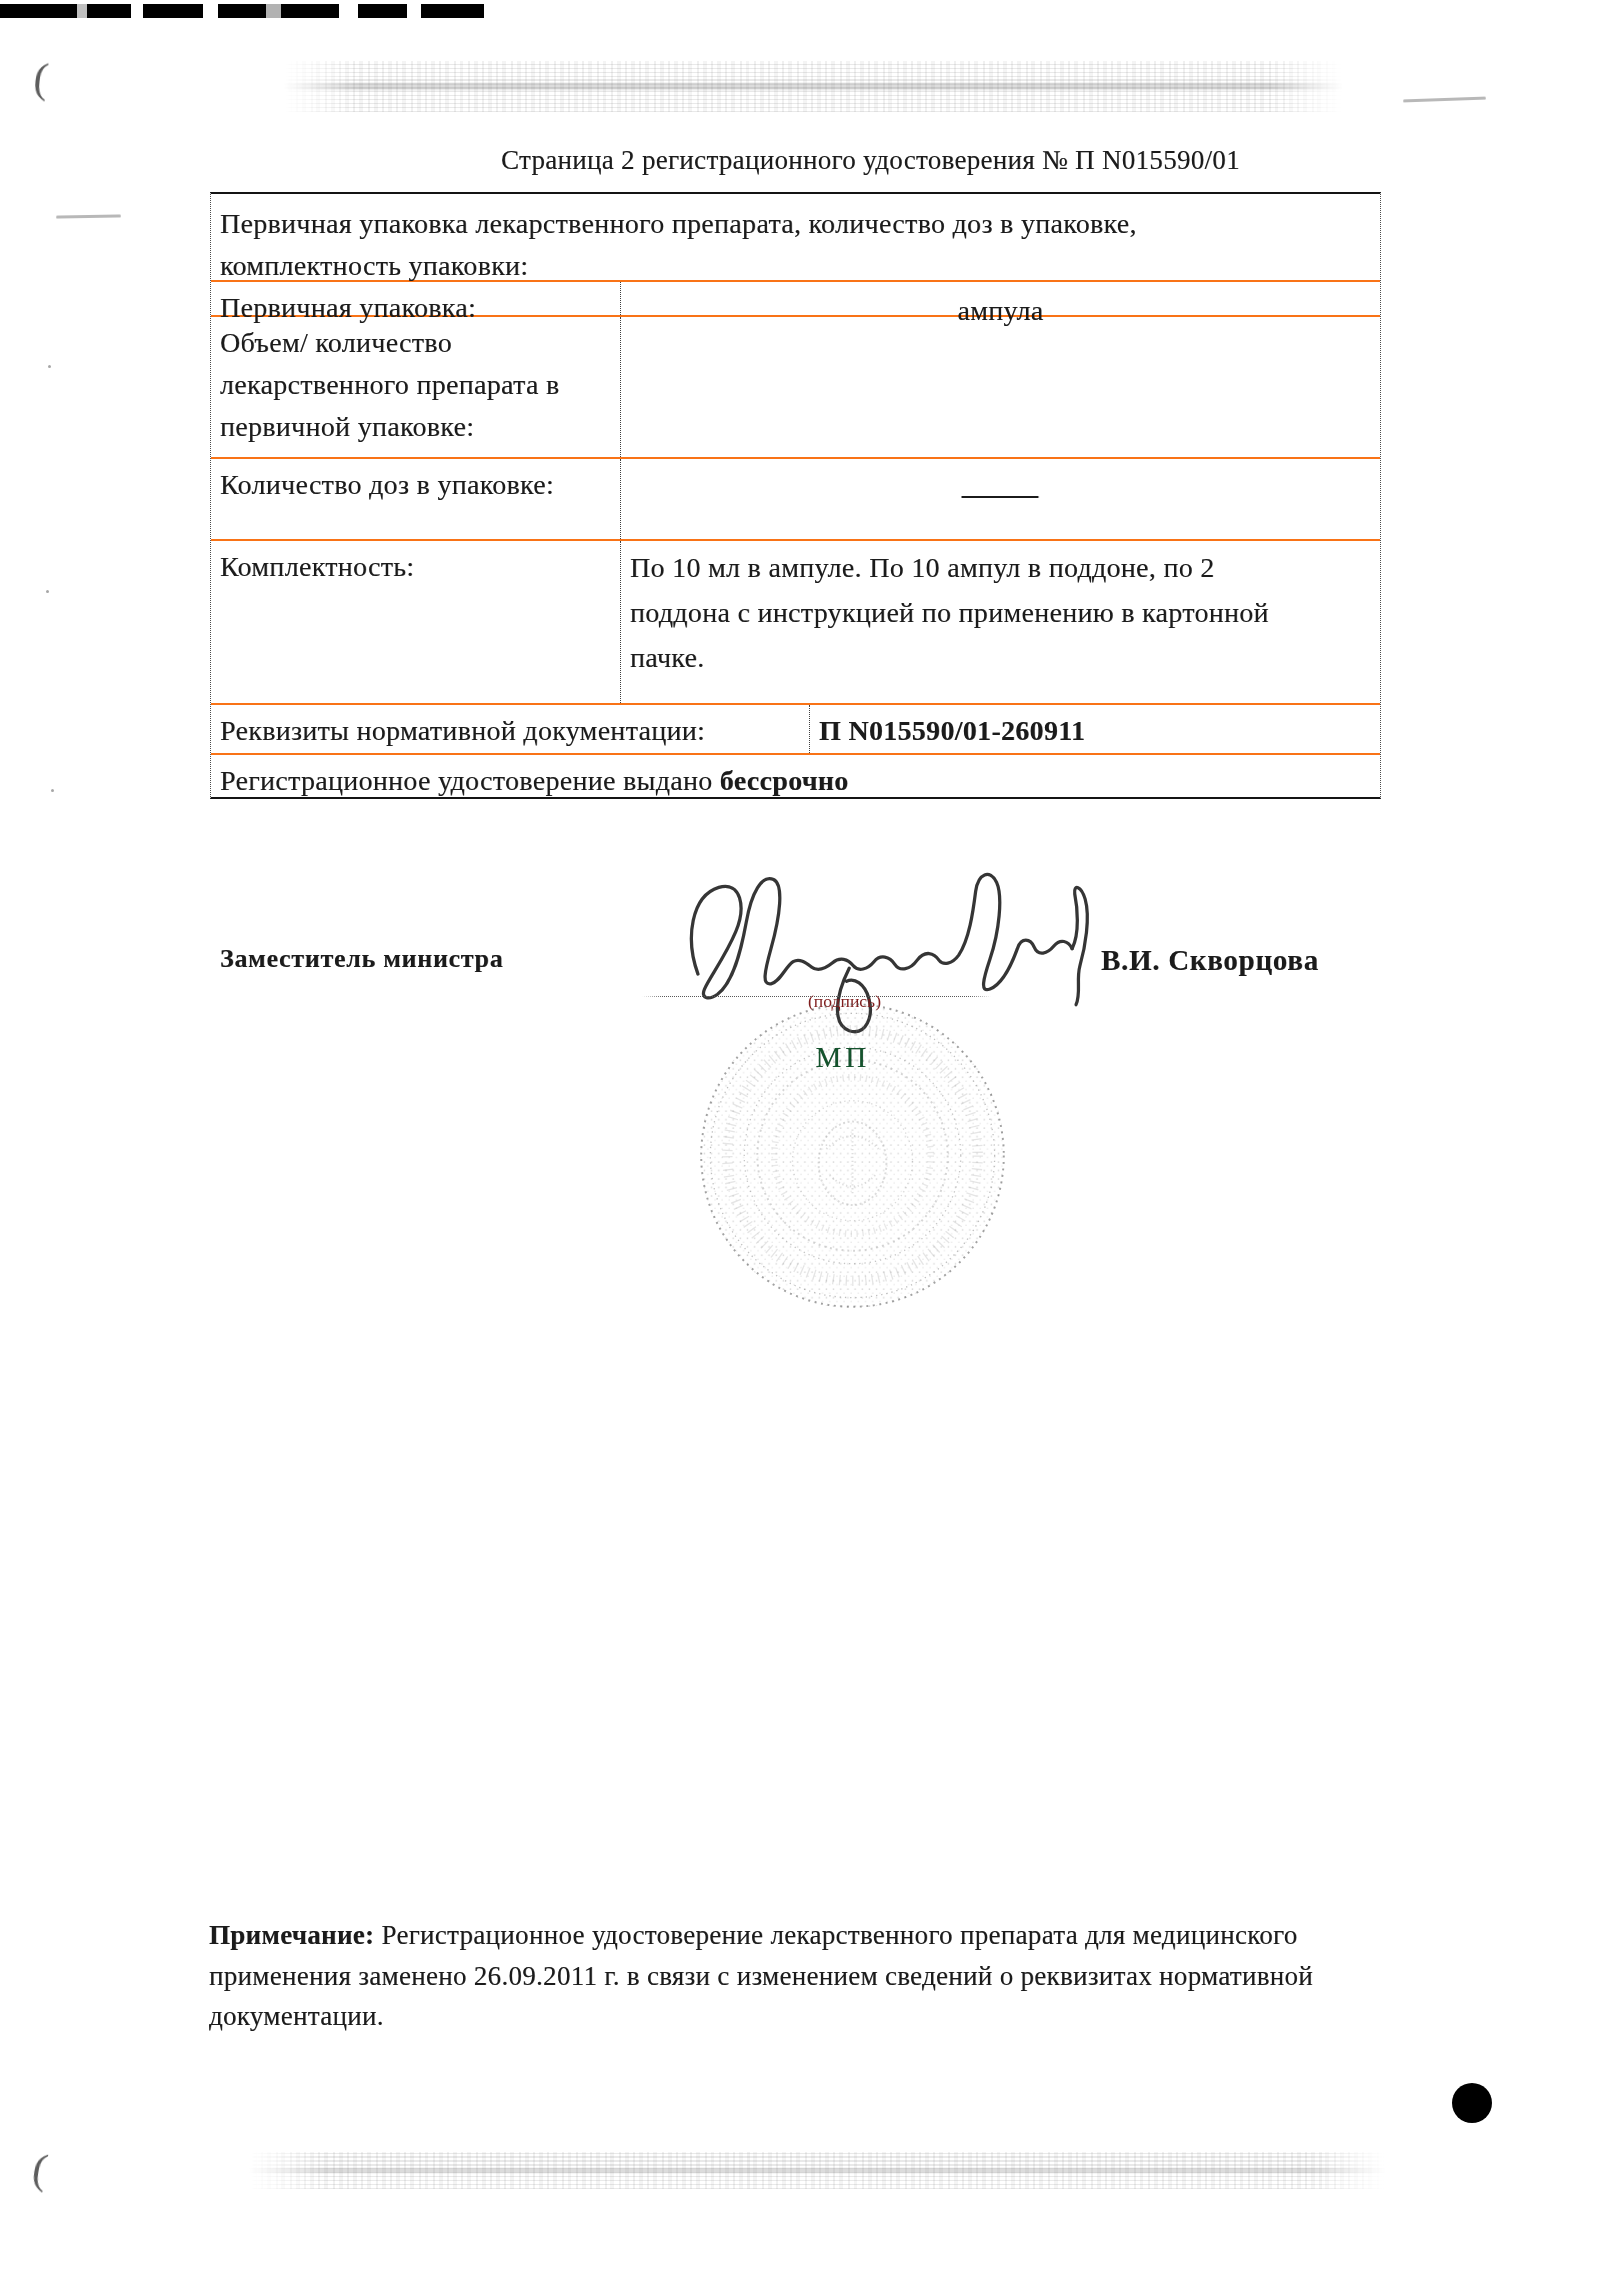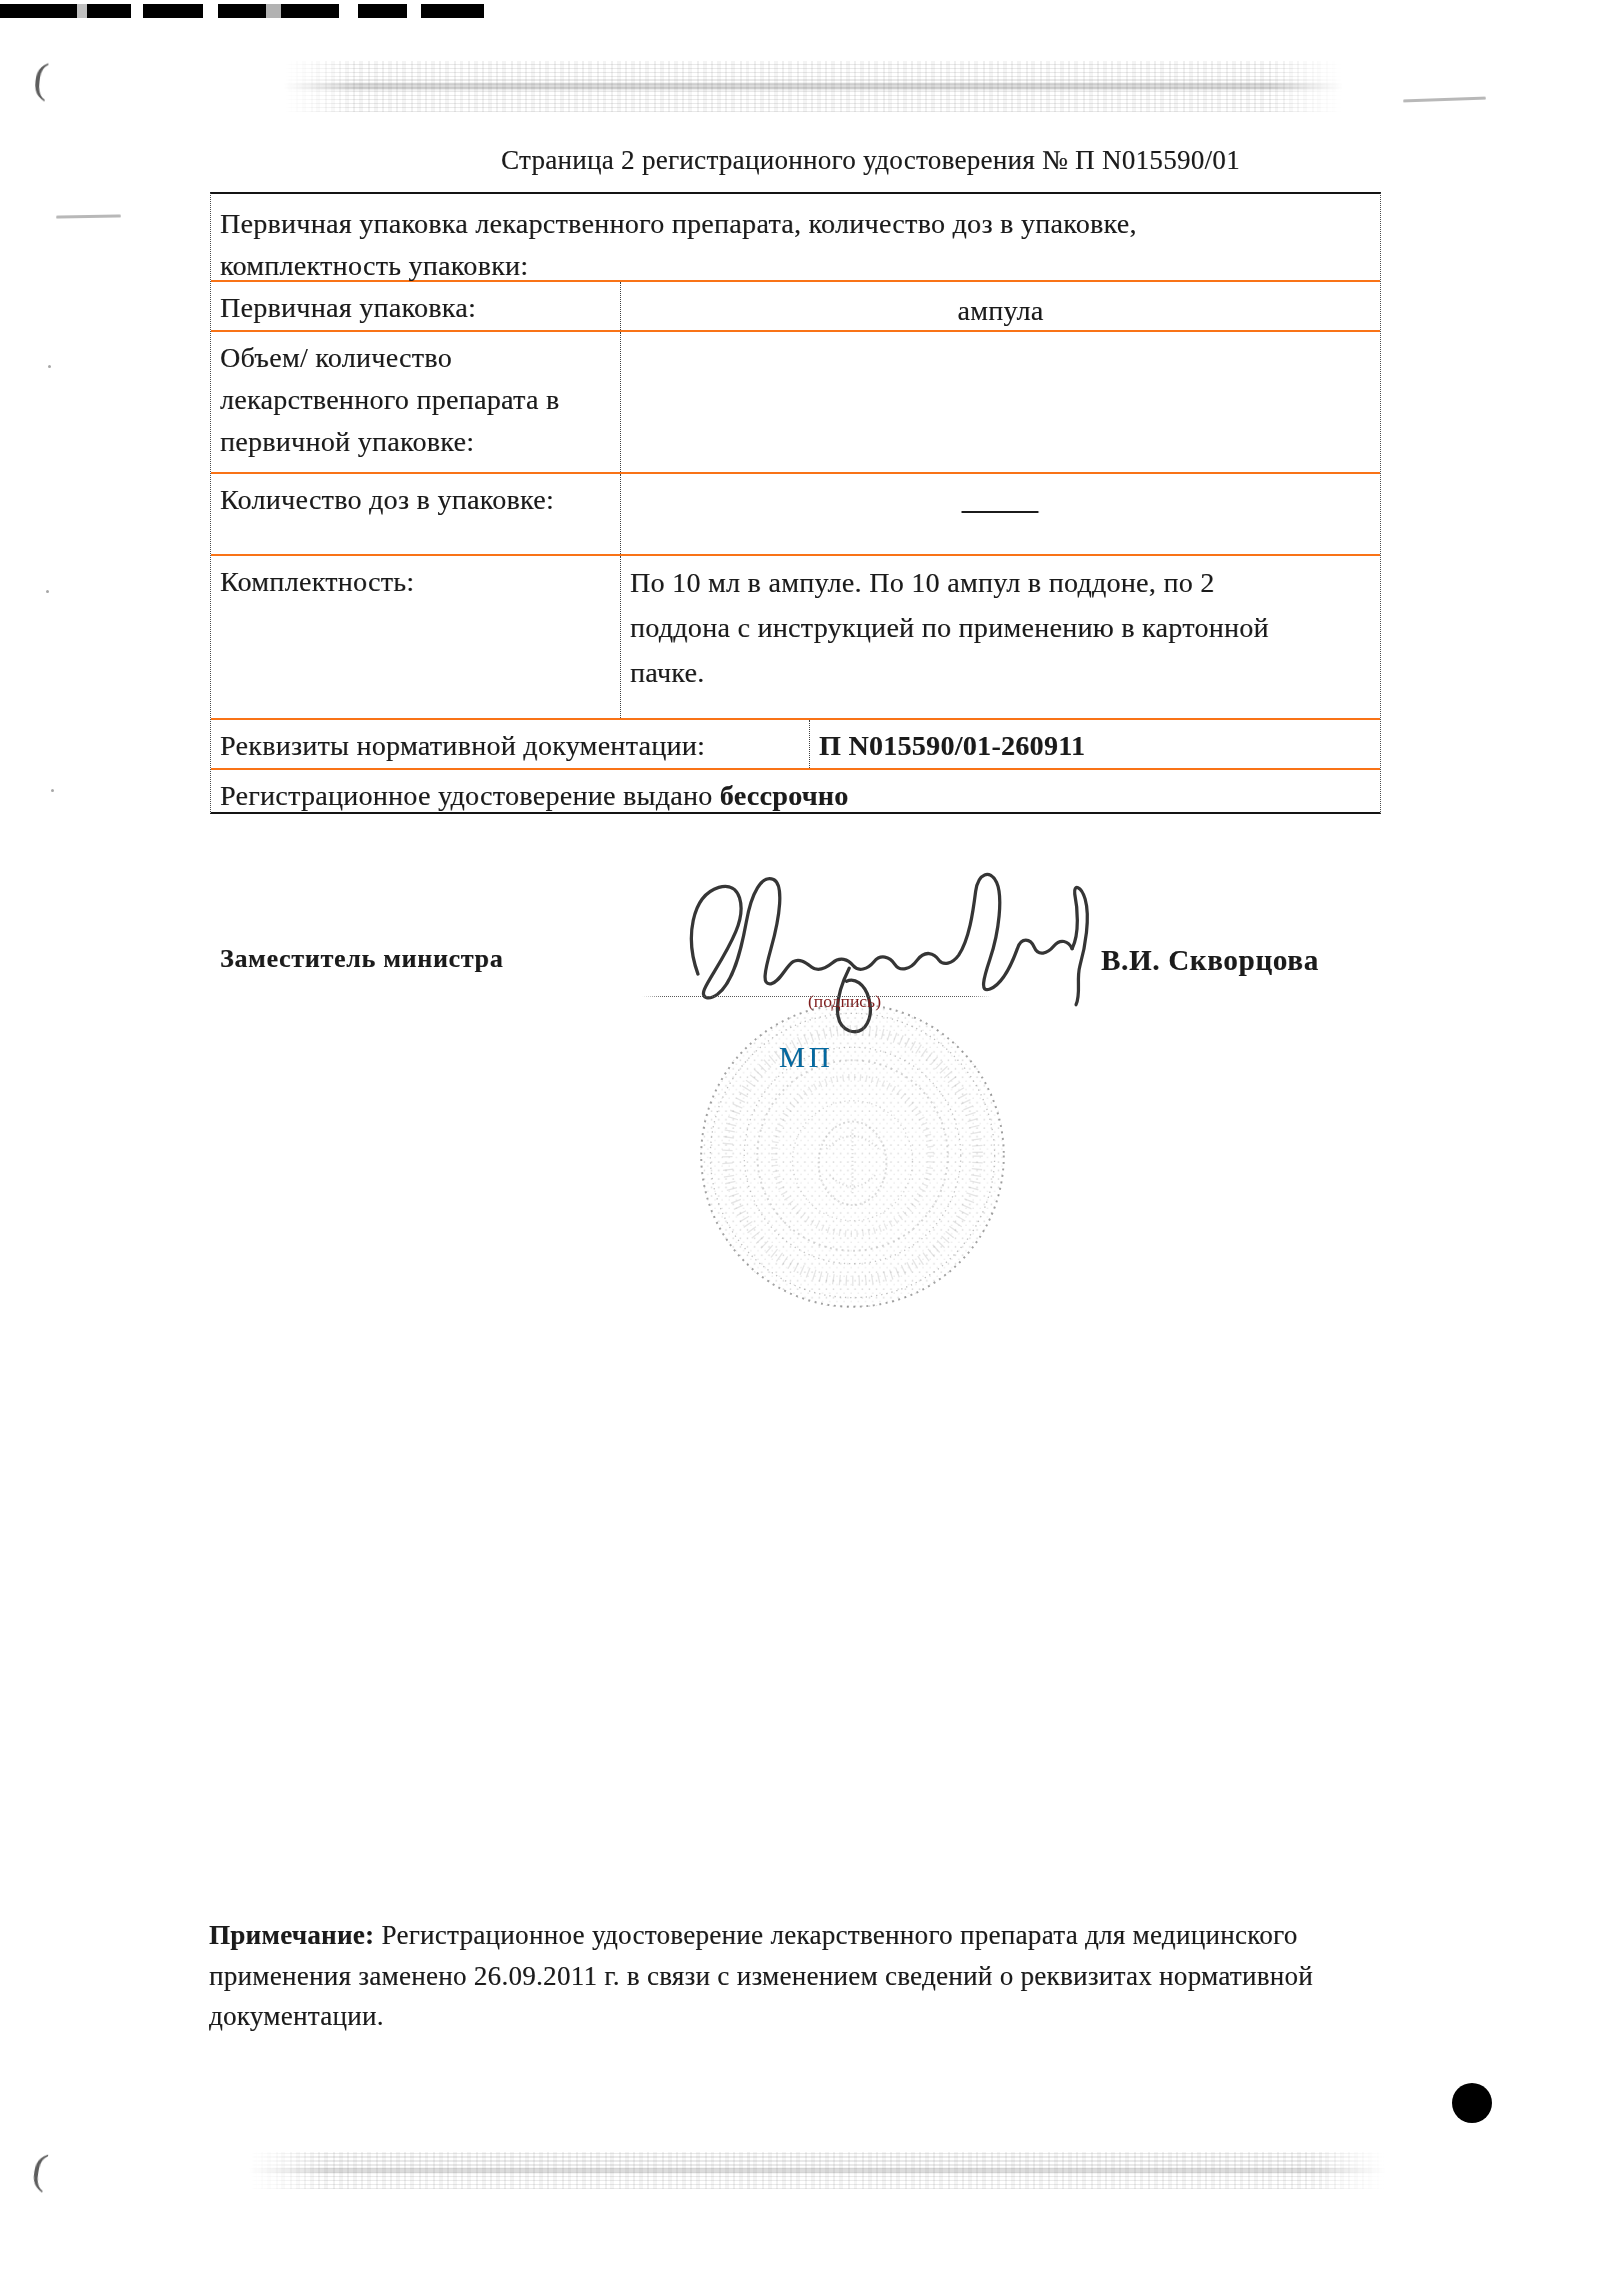--- a/index.html
+++ b/index.html
@@ -51,21 +51,21 @@
   
   .doc-table{
     position:absolute; left:210px; top:192px; width:1171px;
     box-sizing:border-box;
     border-top:2.6px solid #141414; border-bottom:2.6px solid #141414;
     border-left:1.3px dotted #4c4c4c; border-right:1.3px dotted #4c4c4c;
     font-size:28px; letter-spacing:0.3px;
   }
   .row{ display:flex; box-sizing:border-box; border-bottom:2px solid #f97316; position:relative; }
   .row:last-child{ border-bottom:none; }
-  .r1{ height:88px; } .r2{ height:50px;justify-content:space-between; } .r3{ height:142px; }
+  .r1{ height:88px; } .r2{ height:35px;justify-content:space-between; } .r3{ height:142px; }
   .r4{ height:82px;font-family:Liberation Serif, serif; } .r5{ height:164px; } .r6{ height:50px; } .r7{ height:42px; }
   .cell{ box-sizing:border-box; padding:5.2px 9px; line-height:1.5; }
   .c1{ width:410px; border-right:1.3px dotted #3f3f3f; flex:none; }
   .r6 .c1{ width:599px; }
   .c2{ flex:1; }
   .caption-cell{ width:100%; white-space:pre-line; padding-top:9px; }
   .val-center{ display:flex; justify-content:center; align-items:flex-start; padding-top:7.8px; }
   .val-middle{ display:flex; justify-content:center; align-items:center; }
   .val-text{ padding-right:62px; line-height:1.6; }
   .bold{ font-weight:bold; }
@@ -83,22 +83,22 @@
     position:absolute; left:642px; top:996px; width:349px; height:0;
     border-top:1.3px dotted #585858;
     -webkit-mask-image:linear-gradient(90deg,transparent,#000 6%,#000 94%,transparent);
             mask-image:linear-gradient(90deg,transparent,#000 6%,#000 94%,transparent);
   }
   .sig-caption{
     position:absolute; left:773px; top:991px; width:143px; text-align:center;
     font-size:17.6px; color:#7f1d1d; filter:blur(0.3px);
   }
   .stamp-label{
-    position:absolute; left:779px; top:1041px; width:91px; text-align:left;
-    font-size:29px; letter-spacing:3.9px; color:#0369a1;
+    position:absolute; left:779px; top:1041px; width:91px; text-align:right;
+    font-size:29px; letter-spacing:3.9px; color:#14532d;
   }
   .seal-svg{ position:absolute; left:696px; top:999px; }
 
   
   .note{
     position:absolute; left:209px; top:1915px; width:1327px;
     font-size:27px; line-height:1.5; letter-spacing:0.3px;
   }
   .note-text{ white-space:pre-line; }
 </style>

